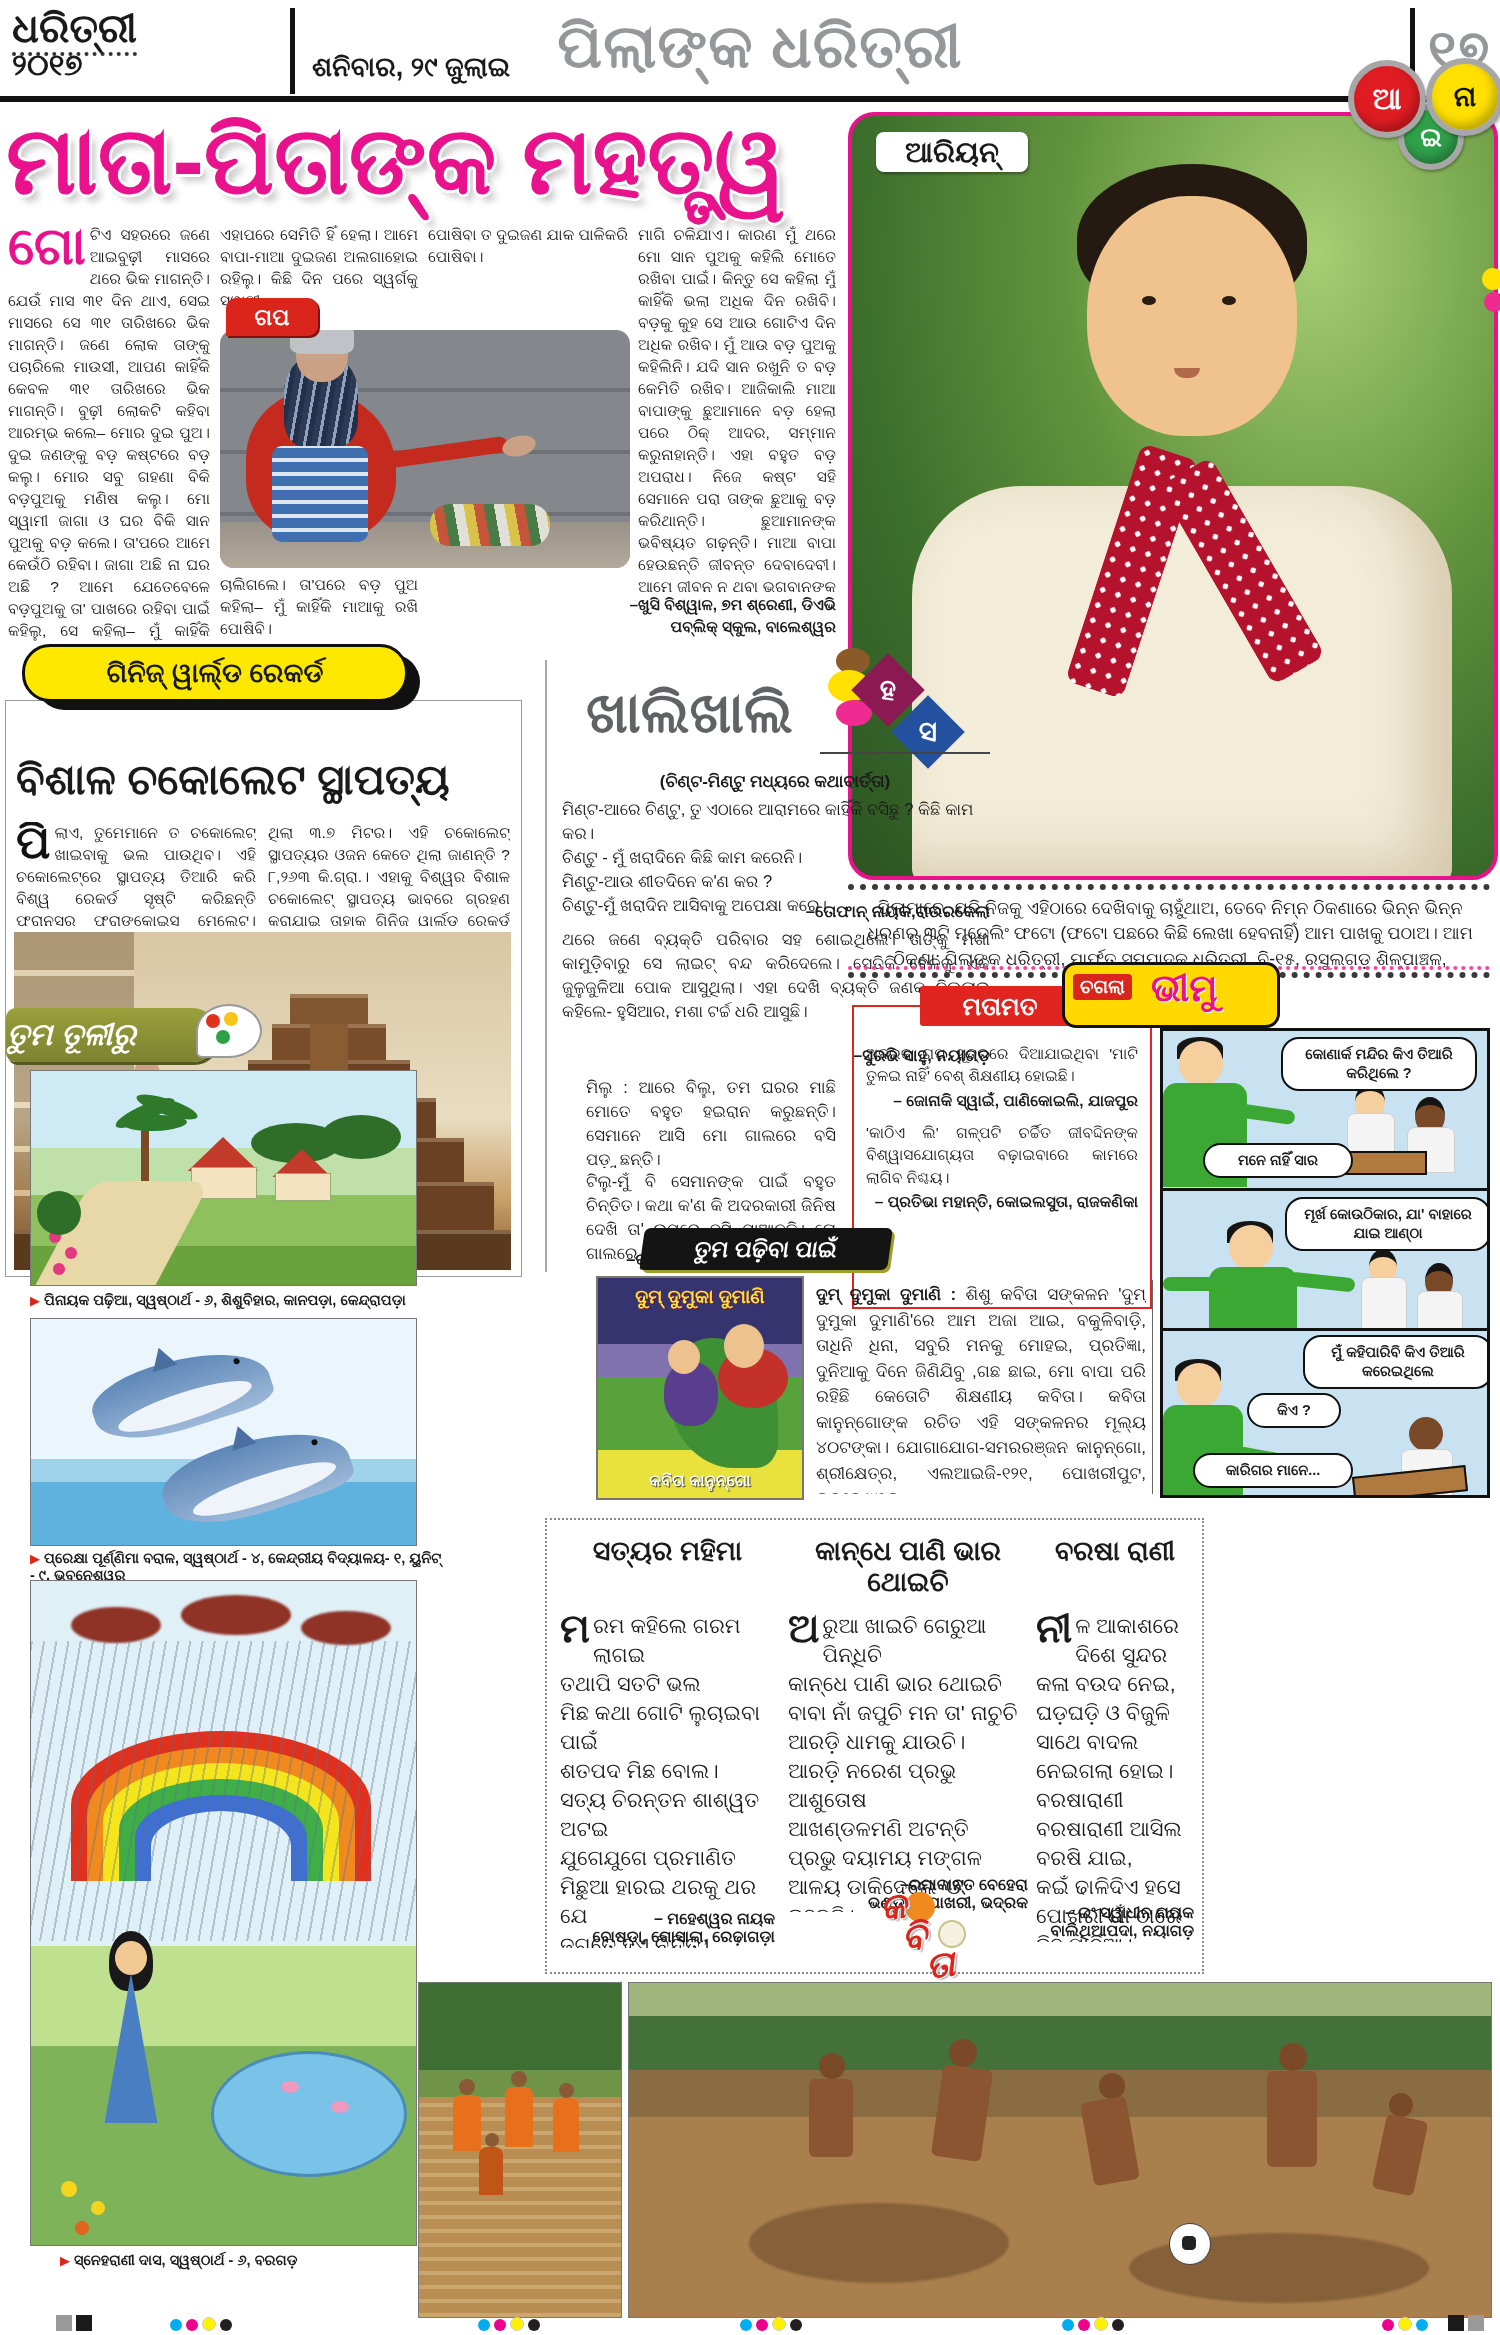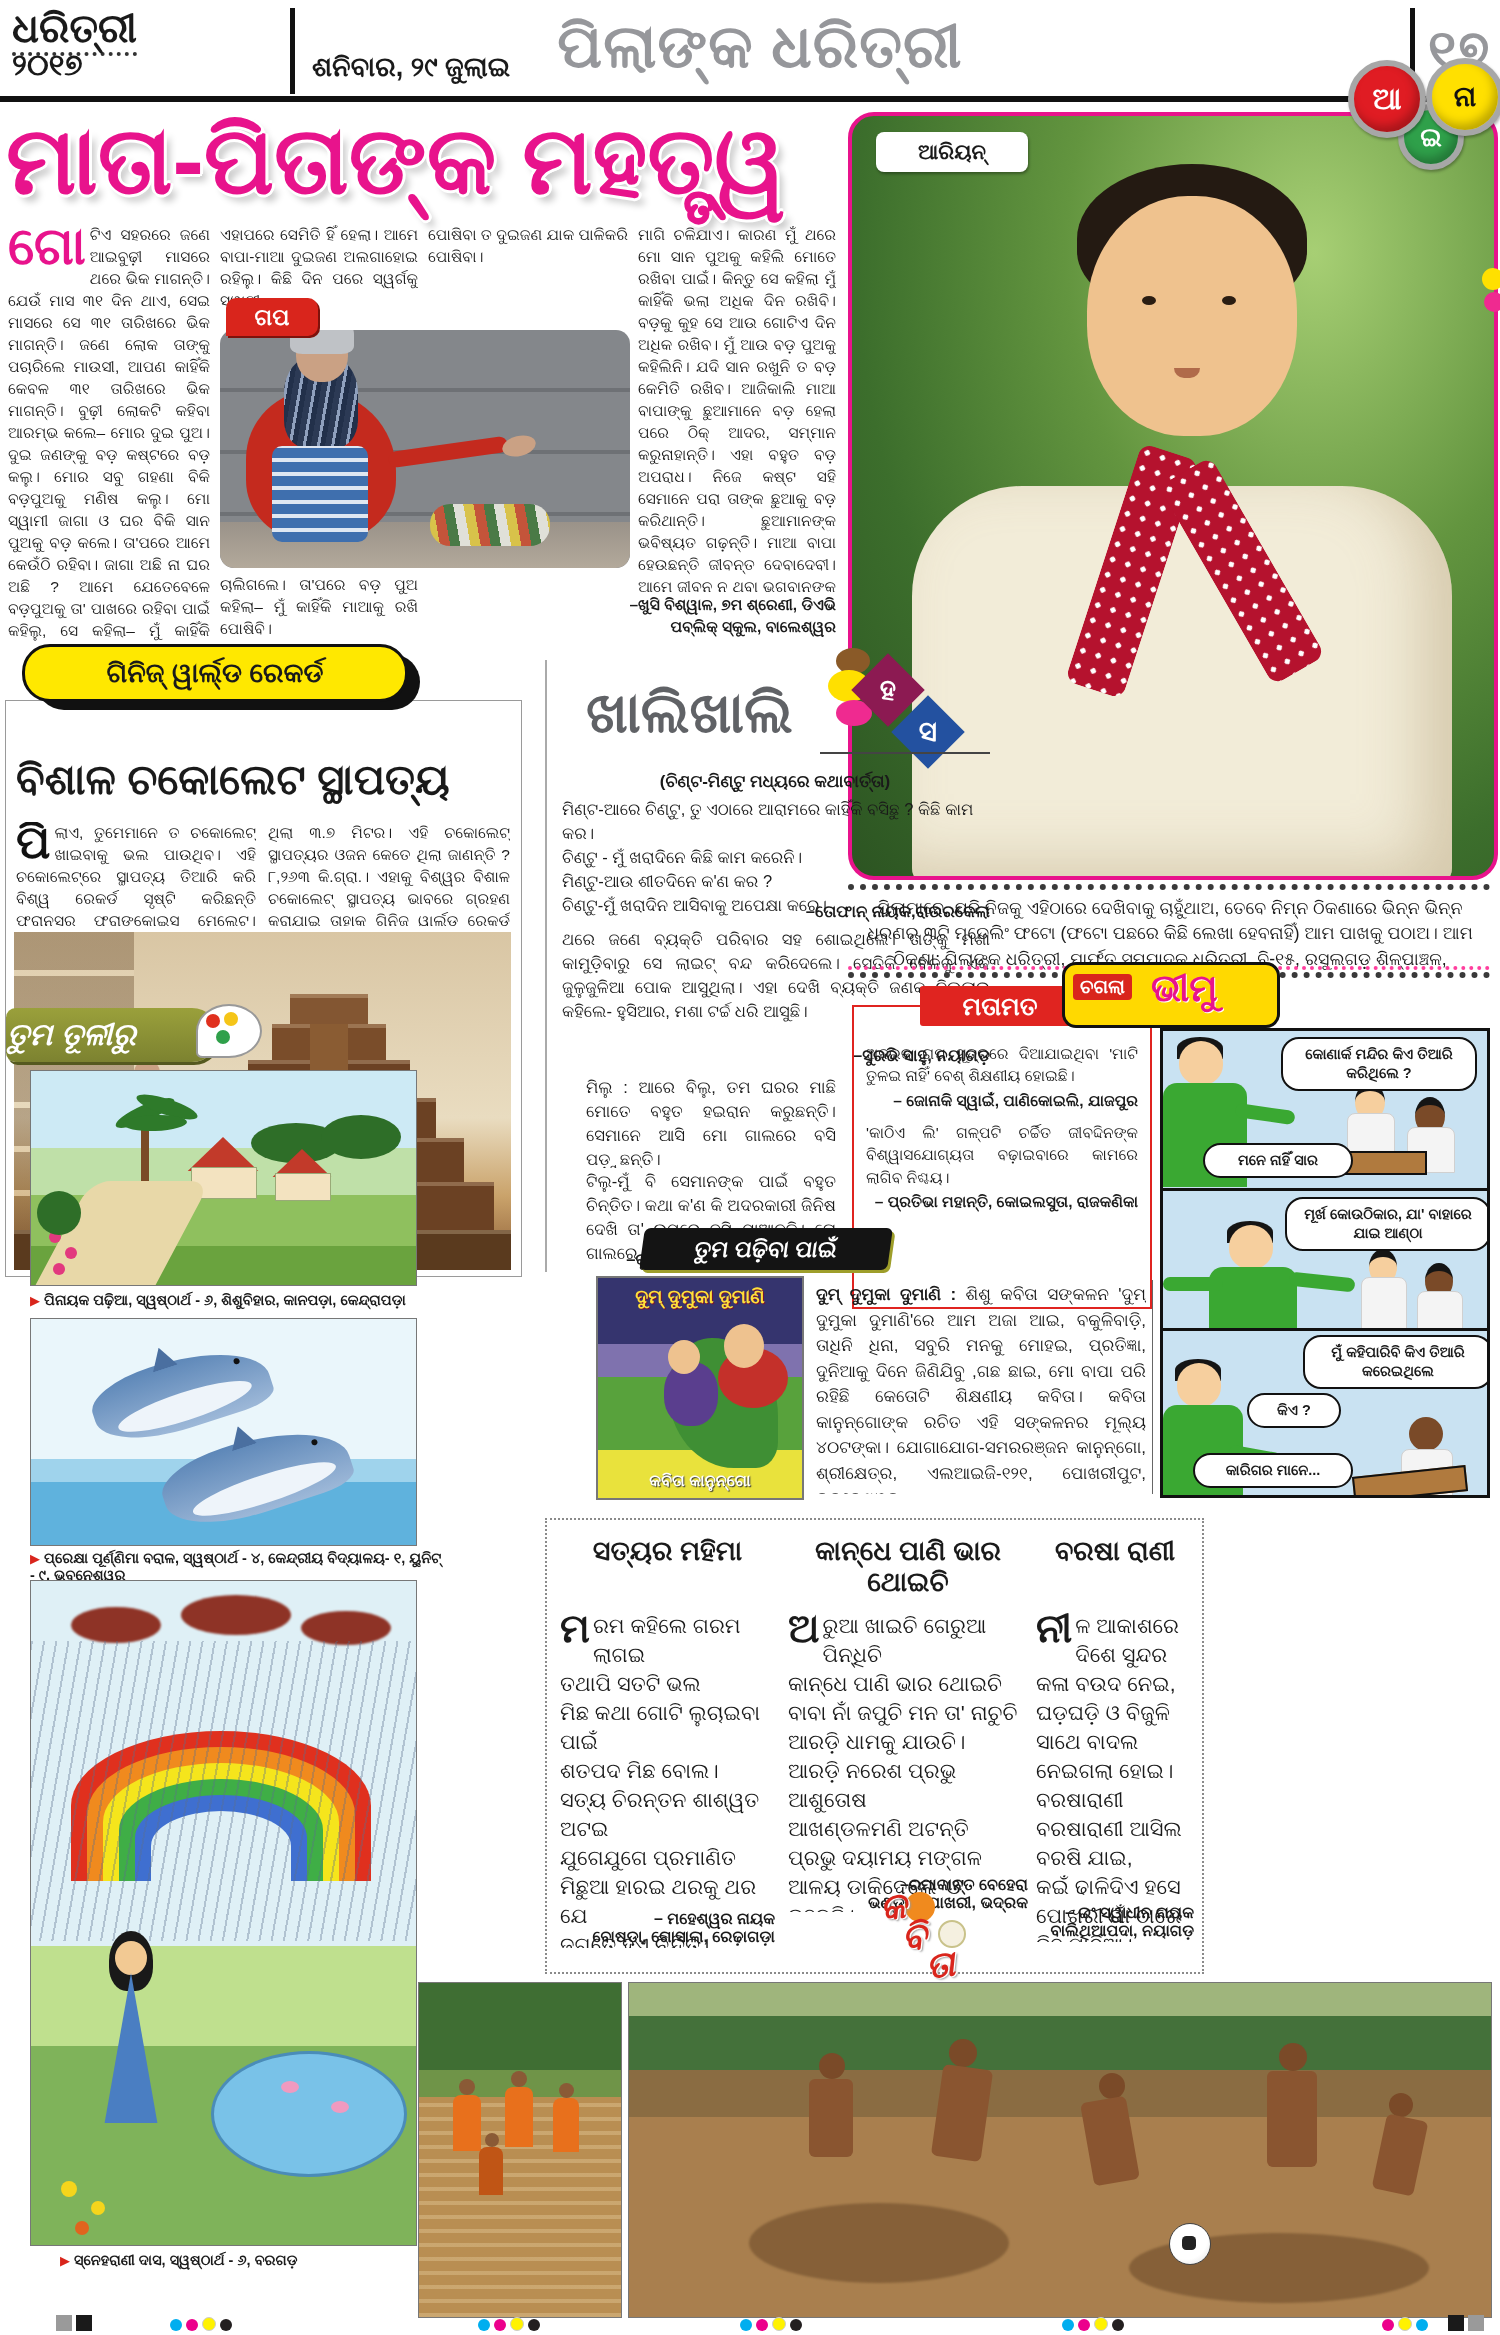--- a/index.html
+++ b/index.html
@@ -43,21 +43,21 @@
   .wp-head{position:absolute;left:76px;bottom:186px;width:52px;height:58px;border-radius:50% 50% 45% 45%;background:#caa184;}
   .wp-hair{position:absolute;left:70px;bottom:214px;width:64px;height:40px;border-radius:50% 50% 20% 20%;background:#bfc2c6;}
   .wp-arm{position:absolute;left:168px;bottom:108px;width:120px;height:16px;border-radius:8px;background:#c42a1e;transform:rotate(-8deg);}
   .wp-hand{position:absolute;left:282px;bottom:112px;width:34px;height:20px;border-radius:50%;background:#caa184;transform:rotate(-14deg);}
   .wp-bundle{position:absolute;left:210px;bottom:22px;width:120px;height:42px;border-radius:20px;
       background:repeating-linear-gradient(80deg,#d8c24a 0 10px,#c4543a 10px 20px,#4a7a46 20px 30px,#e0e0d8 30px 40px);}
 
   
   .baby-card{border:4px solid #e8138c;border-radius:26px;background:
       radial-gradient(ellipse at 72% 18%,#a7cf74 0%,#63953f 38%,#3c6e2c 70%,#2c5422 100%);}
-  .baby-label{background:#fff;border-radius:8px;font-weight:bold;font-size:21px;text-align:center;line-height:40px;box-shadow:1px 2px 3px rgba(0,0,0,.35);}
+  .baby-label{background:#fff;border-radius:8px;font-weight:bold;font-size:29px;text-align:center;line-height:40px;box-shadow:1px 2px 3px rgba(0,0,0,.35);}
   .bb-hair{position:absolute;border-radius:50% 50% 42% 42%;background:#241a12;}
   .bb-head{position:absolute;border-radius:48% 48% 46% 46%;background:#efc28e;}
   .bb-eye{position:absolute;width:14px;height:9px;border-radius:50%;background:#2a1d12;}
   .bb-mouth{position:absolute;width:26px;height:10px;border-radius:0 0 20px 20px;background:#b06a4a;}
   .bb-tunic{position:absolute;background:#f2ecd8;border-radius:110px 110px 18px 18px;box-shadow:inset -30px -20px 60px rgba(180,160,120,.45);}
   .bb-collar{position:absolute;background:#b5122e;border-radius:12px;transform:rotate(18deg);
       background-image:radial-gradient(#fff 2.5px,transparent 3px);background-size:16px 16px;}
   .bb-collar2{transform:rotate(-30deg);}
   .dot{border-radius:50%;}
 

